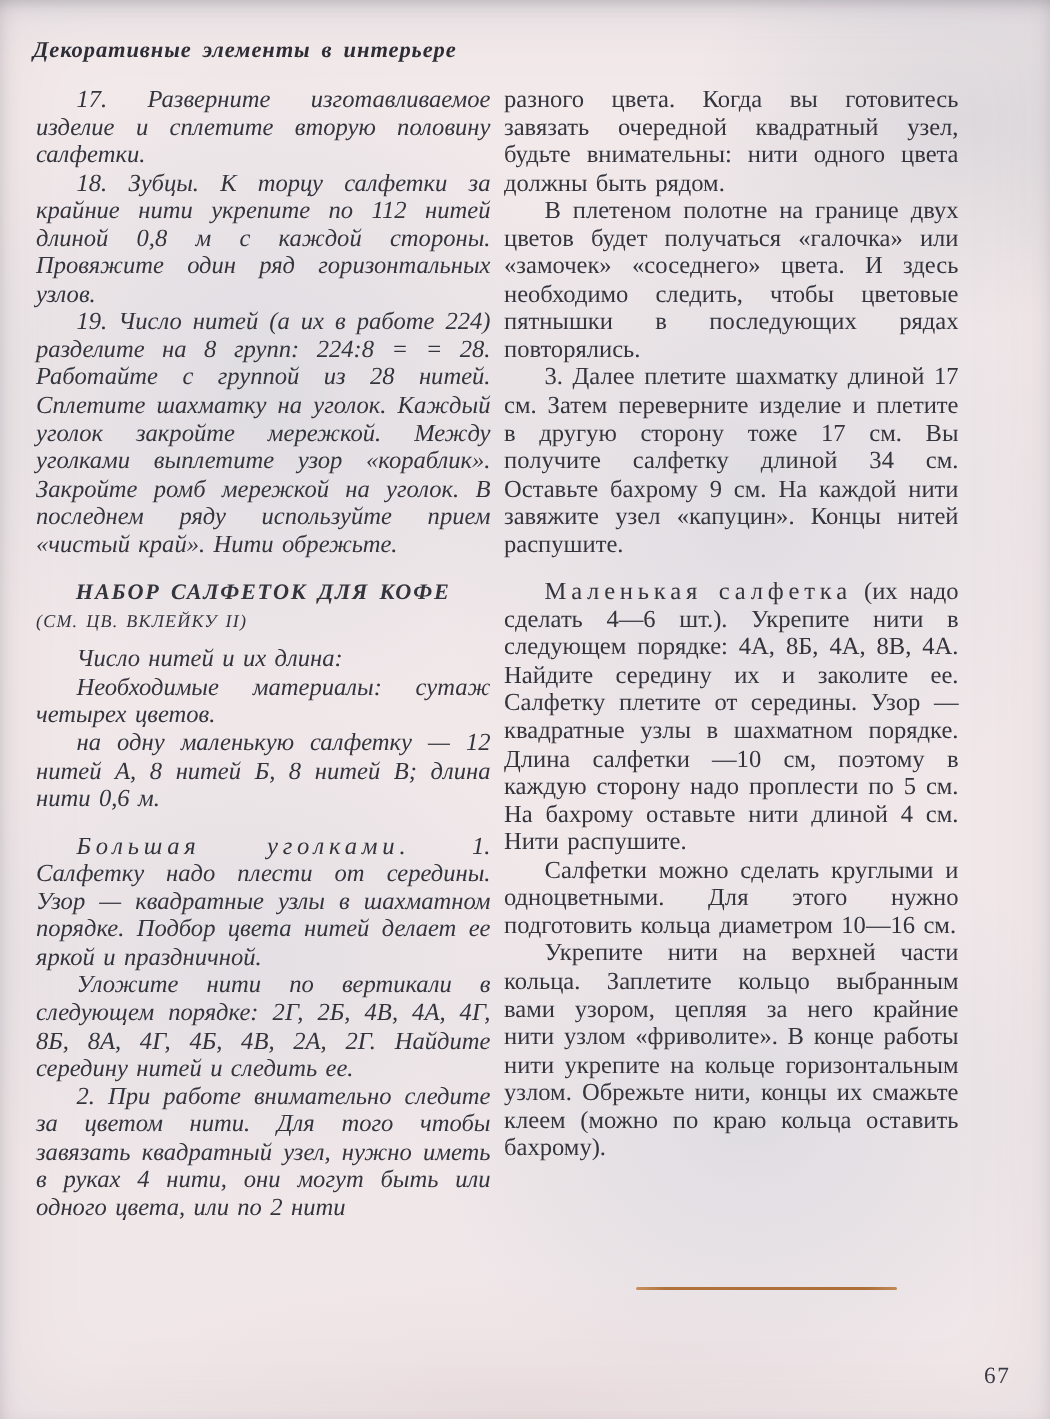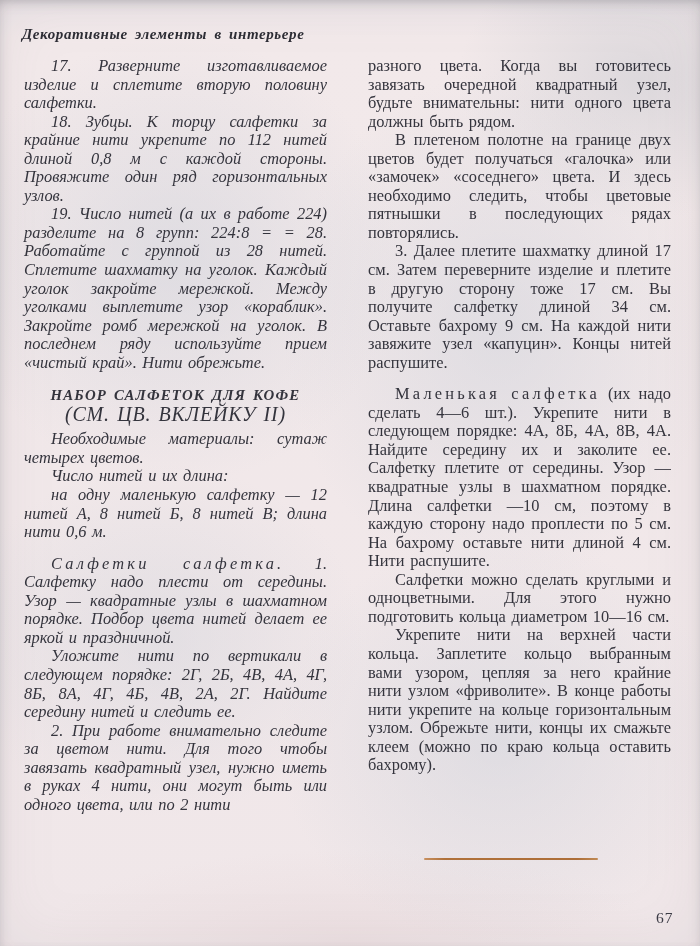--- a/index.html
+++ b/index.html
@@ -31,32 +31,32 @@
     position:absolute;left:22px;top:26px;
     font-size:15px;font-weight:bold;font-style:italic;
     color:#2d2d35;letter-spacing:0.6px;word-spacing:3px;text-align:center;
   }
   .col{
     position:absolute;top:57px;width:303px;
     font-size:16.4px;line-height:18.55px;color:#34343d;
     text-align:justify;word-spacing:1.5px;
   }
   #col-left{left:24px;font-style:italic;}
-  #col-right{left:368px;}
+  #col-right{left:336px;}
   .col p{margin:0;text-indent:27px;}
   .col p.noindent{text-indent:0;}
   .gap{margin-top:13px !important;}
   .section-title{
     text-align:center;text-indent:0 !important;
     font-weight:bold;font-size:14.8px;letter-spacing:1.2px;
     margin-top:14px !important;word-spacing:2px;
   }
   .section-subtitle{
-    text-align:center;text-indent:0 !important;
-    font-size:20px;letter-spacing:0.8px;
+    text-indent:0 !important;
+    font-size:12px;letter-spacing:0.8px;
     margin-bottom:7px !important;
   }
   .lead-spaced{letter-spacing:3.2px;}
   .divider{
     position:absolute;left:424px;top:858px;width:174px;height:2px;
     border-radius:1px;
     background:linear-gradient(90deg,#c89060 0%,#b0713a 12%,#ad6e38 88%,#c08a55 100%);
   }
   .page-number{
     position:absolute;left:656px;top:909px;
@@ -69,24 +69,24 @@
 <div id="page">
 
   <div class="running-header">Декоративные элементы в интерьере</div>
 
   <div class="col" id="col-left">
     <p>17. Разверните изготавливаемое изделие и сплетите вторую половину салфетки.</p>
     <p>18. Зубцы. К торцу салфетки за крайние нити укрепите по 112 нитей длиной 0,8 м с каждой стороны. Провяжите один ряд горизонтальных узлов.</p>
     <p>19. Число нитей (а их в работе 224) разделите на 8 групп: 224:8 = = 28. Работайте с группой из 28 нитей. Сплетите шахматку на уголок. Каждый уголок закройте мережкой. Между уголками выплетите узор «кораблик». Закройте ромб мережкой на уголок. В последнем ряду используйте прием «чистый край». Нити обрежьте.</p>
     <p class="section-title">НАБОР САЛФЕТОК ДЛЯ КОФЕ</p>
     <p class="section-subtitle">(СМ. ЦВ. ВКЛЕЙКУ II)</p>
+    <p>Число нитей и их длина:</p>
     <p>Необходимые материалы: сутаж четырех цветов.</p>
-    <p>Число нитей и их длина:</p>
     <p>на одну маленькую салфетку — 12 нитей А, 8 нитей Б, 8 нитей В; длина нити 0,6 м.</p>
-    <p class="gap"><span class="lead-spaced">Салфетки салфетка.</span> <span>1. Салфетку надо плести от середины. Узор — квадратные узлы в шахматном порядке. Подбор цвета нитей делает ее яркой и праздничной.</span></p>
+    <p class="gap"><span class="lead-spaced">Большая уголками.</span> <span>1. Салфетку надо плести от середины. Узор — квадратные узлы в шахматном порядке. Подбор цвета нитей делает ее яркой и праздничной.</span></p>
     <p>Уложите нити по вертикали в следующем порядке: 2Г, 2Б, 4В, 4А, 4Г, 8Б, 8А, 4Г, 4Б, 4В, 2А, 2Г. Найдите середину нитей и следить ее.</p>
     <p>2. При работе внимательно следите за цветом нити. Для того чтобы завязать квадратный узел, нужно иметь в руках 4 нити, они могут быть или одного цвета, или по 2 нити</p>
   </div>
 
   <div class="col" id="col-right">
     <p class="noindent">разного цвета. Когда вы готовитесь завязать очередной квадратный узел, будьте внимательны: нити одного цвета должны быть рядом.</p>
     <p>В плетеном полотне на границе двух цветов будет получаться «галочка» или «замочек» «соседнего» цвета. И здесь необходимо следить, чтобы цветовые пятнышки в последующих рядах повторялись.</p>
     <p>3. Далее плетите шахматку длиной 17 см. Затем переверните изделие и плетите в другую сторону тоже 17 см. Вы получите салфетку длиной 34 см. Оставьте бахрому 9 см. На каждой нити завяжите узел «капуцин». Концы нитей распушите.</p>
     <p class="gap"><span class="lead-spaced">Маленькая салфетка</span> <span>(их надо сделать 4—6 шт.). Укрепите нити в следующем порядке: 4А, 8Б, 4А, 8В, 4А. Найдите середину их и заколите ее. Салфетку плетите от середины. Узор — квадратные узлы в шахматном порядке. Длина салфетки —10 см, поэтому в каждую сторону надо проплести по 5 см. На бахрому оставьте нити длиной 4 см. Нити распушите.</span></p>
     <p>Салфетки можно сделать круглыми и одноцветными. Для этого нужно подготовить кольца диаметром 10—16 см.</p>

